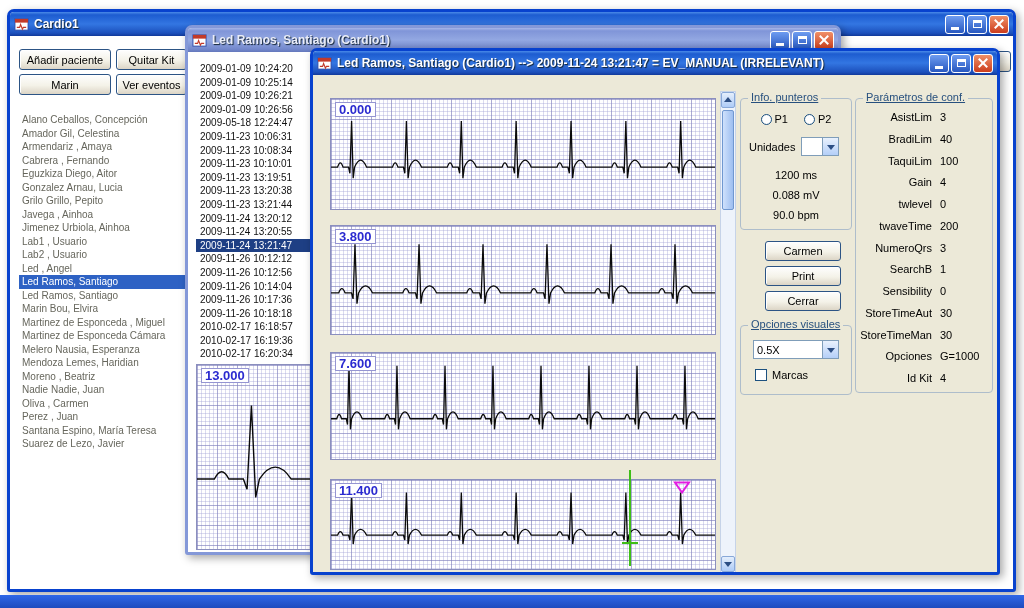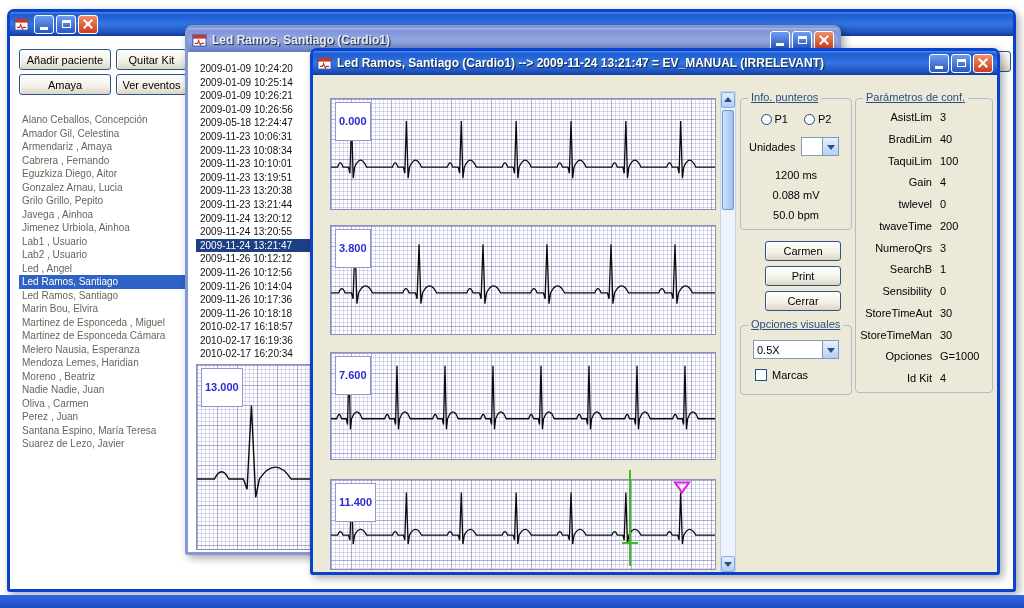--- a/index.html
+++ b/index.html
@@ -61,22 +61,22 @@
   #event-list .list-item.selected { background:#1E3F84; color:#fff; }
 
   .ecg-paper { background:#fff; border:1px solid #8B8FBE; position:absolute;
     background-image:
       linear-gradient(90deg, rgba(125,125,185,.50) 1px, transparent 1px),
       linear-gradient(rgba(125,125,185,.50) 1px, transparent 1px),
       linear-gradient(90deg, rgba(165,165,215,.40) 1px, transparent 1px),
       linear-gradient(rgba(165,165,215,.40) 1px, transparent 1px);
     background-size:20px 20px, 20px 20px, 4px 4px, 4px 4px; }
   .ecg-paper svg.ecg { position:absolute; left:0; top:0; width:100%; height:100%; }
-  .slabel { position:absolute; top:3px; left:4px; font-size:11px; font-weight:bold;
-    color:#2B2BD0; background:#fff; border:1px solid #9595D2; padding:12px 3px; line-height:13px; z-index:3; }
+  .slabel { position:absolute; top:3px; left:4px; font-size:13px; font-weight:bold;
+    color:#2B2BD0; background:#fff; border:1px solid #9595D2; padding:0 3px; line-height:13px; z-index:3; }
   #ecg-preview { left:8px; top:312px; width:292px; height:186px; }
 
   
   #viewer-window { left:310px; top:48px; width:690px; height:527px; z-index:3; }
   #viewer-window .win-body { background:#ECE9D8; }
   .strip { left:17px; width:386px; }
   #strip-1 { top:23px;  height:112px; }
   #strip-2 { top:150px; height:110px; }
   #strip-3 { top:277px; height:108px; }
   #strip-4 { top:404px; height:91px; }
@@ -144,36 +144,37 @@
 </head>
 <body>
 
 <div class="window" id="main-window">
   <div class="titlebar">
     <svg class="app-icon" viewBox="0 0 16 16">
       <rect x="1" y="2" width="14" height="12" fill="#fff" stroke="#2A4AAA"></rect>
       <rect x="1" y="2" width="14" height="4" fill="#C23A2A"></rect>
       <path d="M3 11 L6 11 L7 8 L9 13 L10 11 L13 11" stroke="#C23A2A" fill="none" stroke-width="1.2"></path>
     </svg>
+    <span class="title-text">Cardio1</span>
     <span class="caption-btns">
       <span class="cap-btn min">
           <i class="gl gl-min"></i>
         </span>
       <span class="cap-btn max">
           <i class="gl gl-max"></i>
         </span>
       <span class="cap-btn close">
           <i class="gl gl-x"></i>
         </span>
     </span>
   </div>
   <div class="win-body">
     <div class="xpbtn" id="btn-add">Añadir paciente</div>
     <div class="xpbtn" id="btn-removekit">Quitar Kit</div>
-    <div class="xpbtn" id="btn-open">Amaya</div>
+    <div class="xpbtn" id="btn-open">Marin</div>
     <div class="xpbtn" id="btn-events">Ver eventos</div>
     <div class="xpbtn" id="btn-topright"></div>
     <div class="list" id="patient-list">
 
     <div class="list-item">Alano Ceballos, Concepción</div>
         <div class="list-item">Amador Gil, Celestina</div>
         <div class="list-item">Armendariz , Amaya</div>
         <div class="list-item">Cabrera , Fernando</div>
         <div class="list-item">Eguzkiza Diego, Aitor</div>
         <div class="list-item">Gonzalez Arnau, Lucia</div>
@@ -327,21 +328,21 @@
       </div>
       <div class="units-row">
         <span>Unidades</span>
         <span class="combo" id="units-combo">
           <span class="cval"></span>
           <span class="cbtn"></span>
         </span>
       </div>
       <div class="ival" id="ival-ms">1200 ms</div>
       <div class="ival" id="ival-mv">0.088 mV</div>
-      <div class="ival" id="ival-bpm">50.0 bpm</div>
+      <div class="ival" id="ival-bpm">90.0 bpm</div>
     </div>
 
     <div class="xpbtn" id="btn-notas">Carmen</div>
     <div class="xpbtn" id="btn-print">Print</div>
     <div class="xpbtn" id="btn-cerrar">Cerrar</div>
 
     <div class="group" id="grp-visual">
       <span class="gtitle">Opciones visuales</span>
       <span class="combo" id="zoom-combo">
         <span class="cval">0.5X</span>

